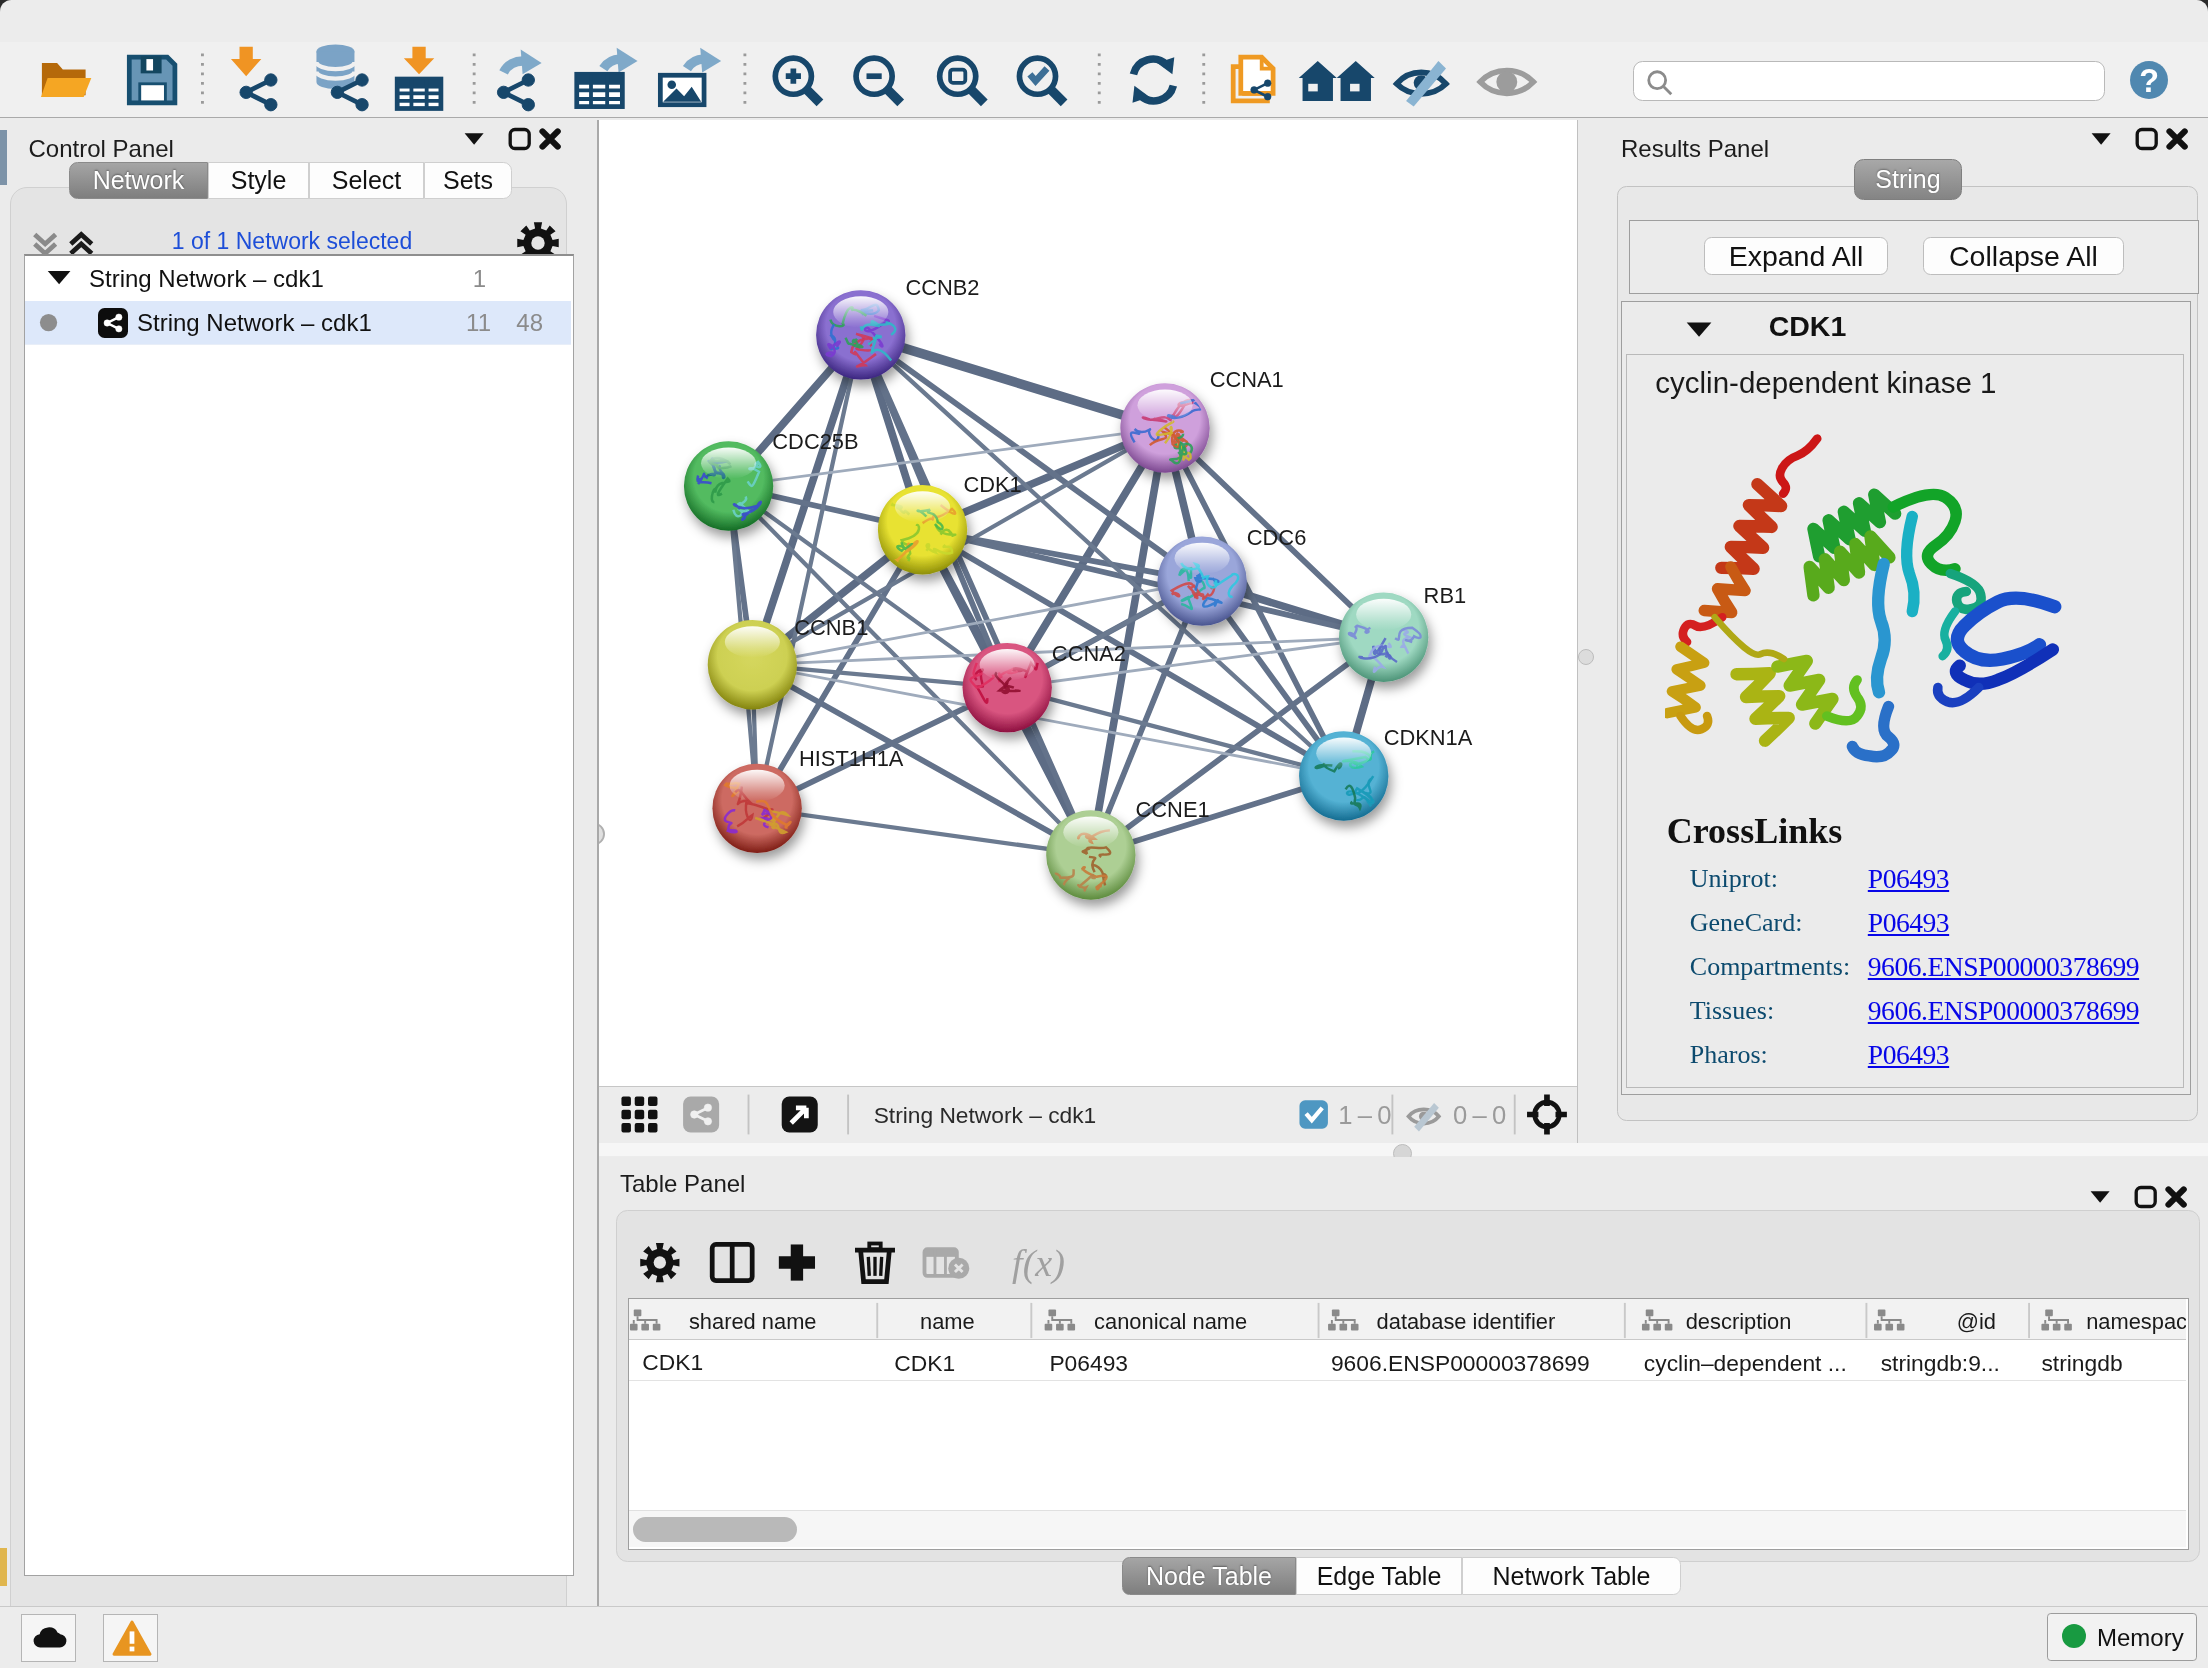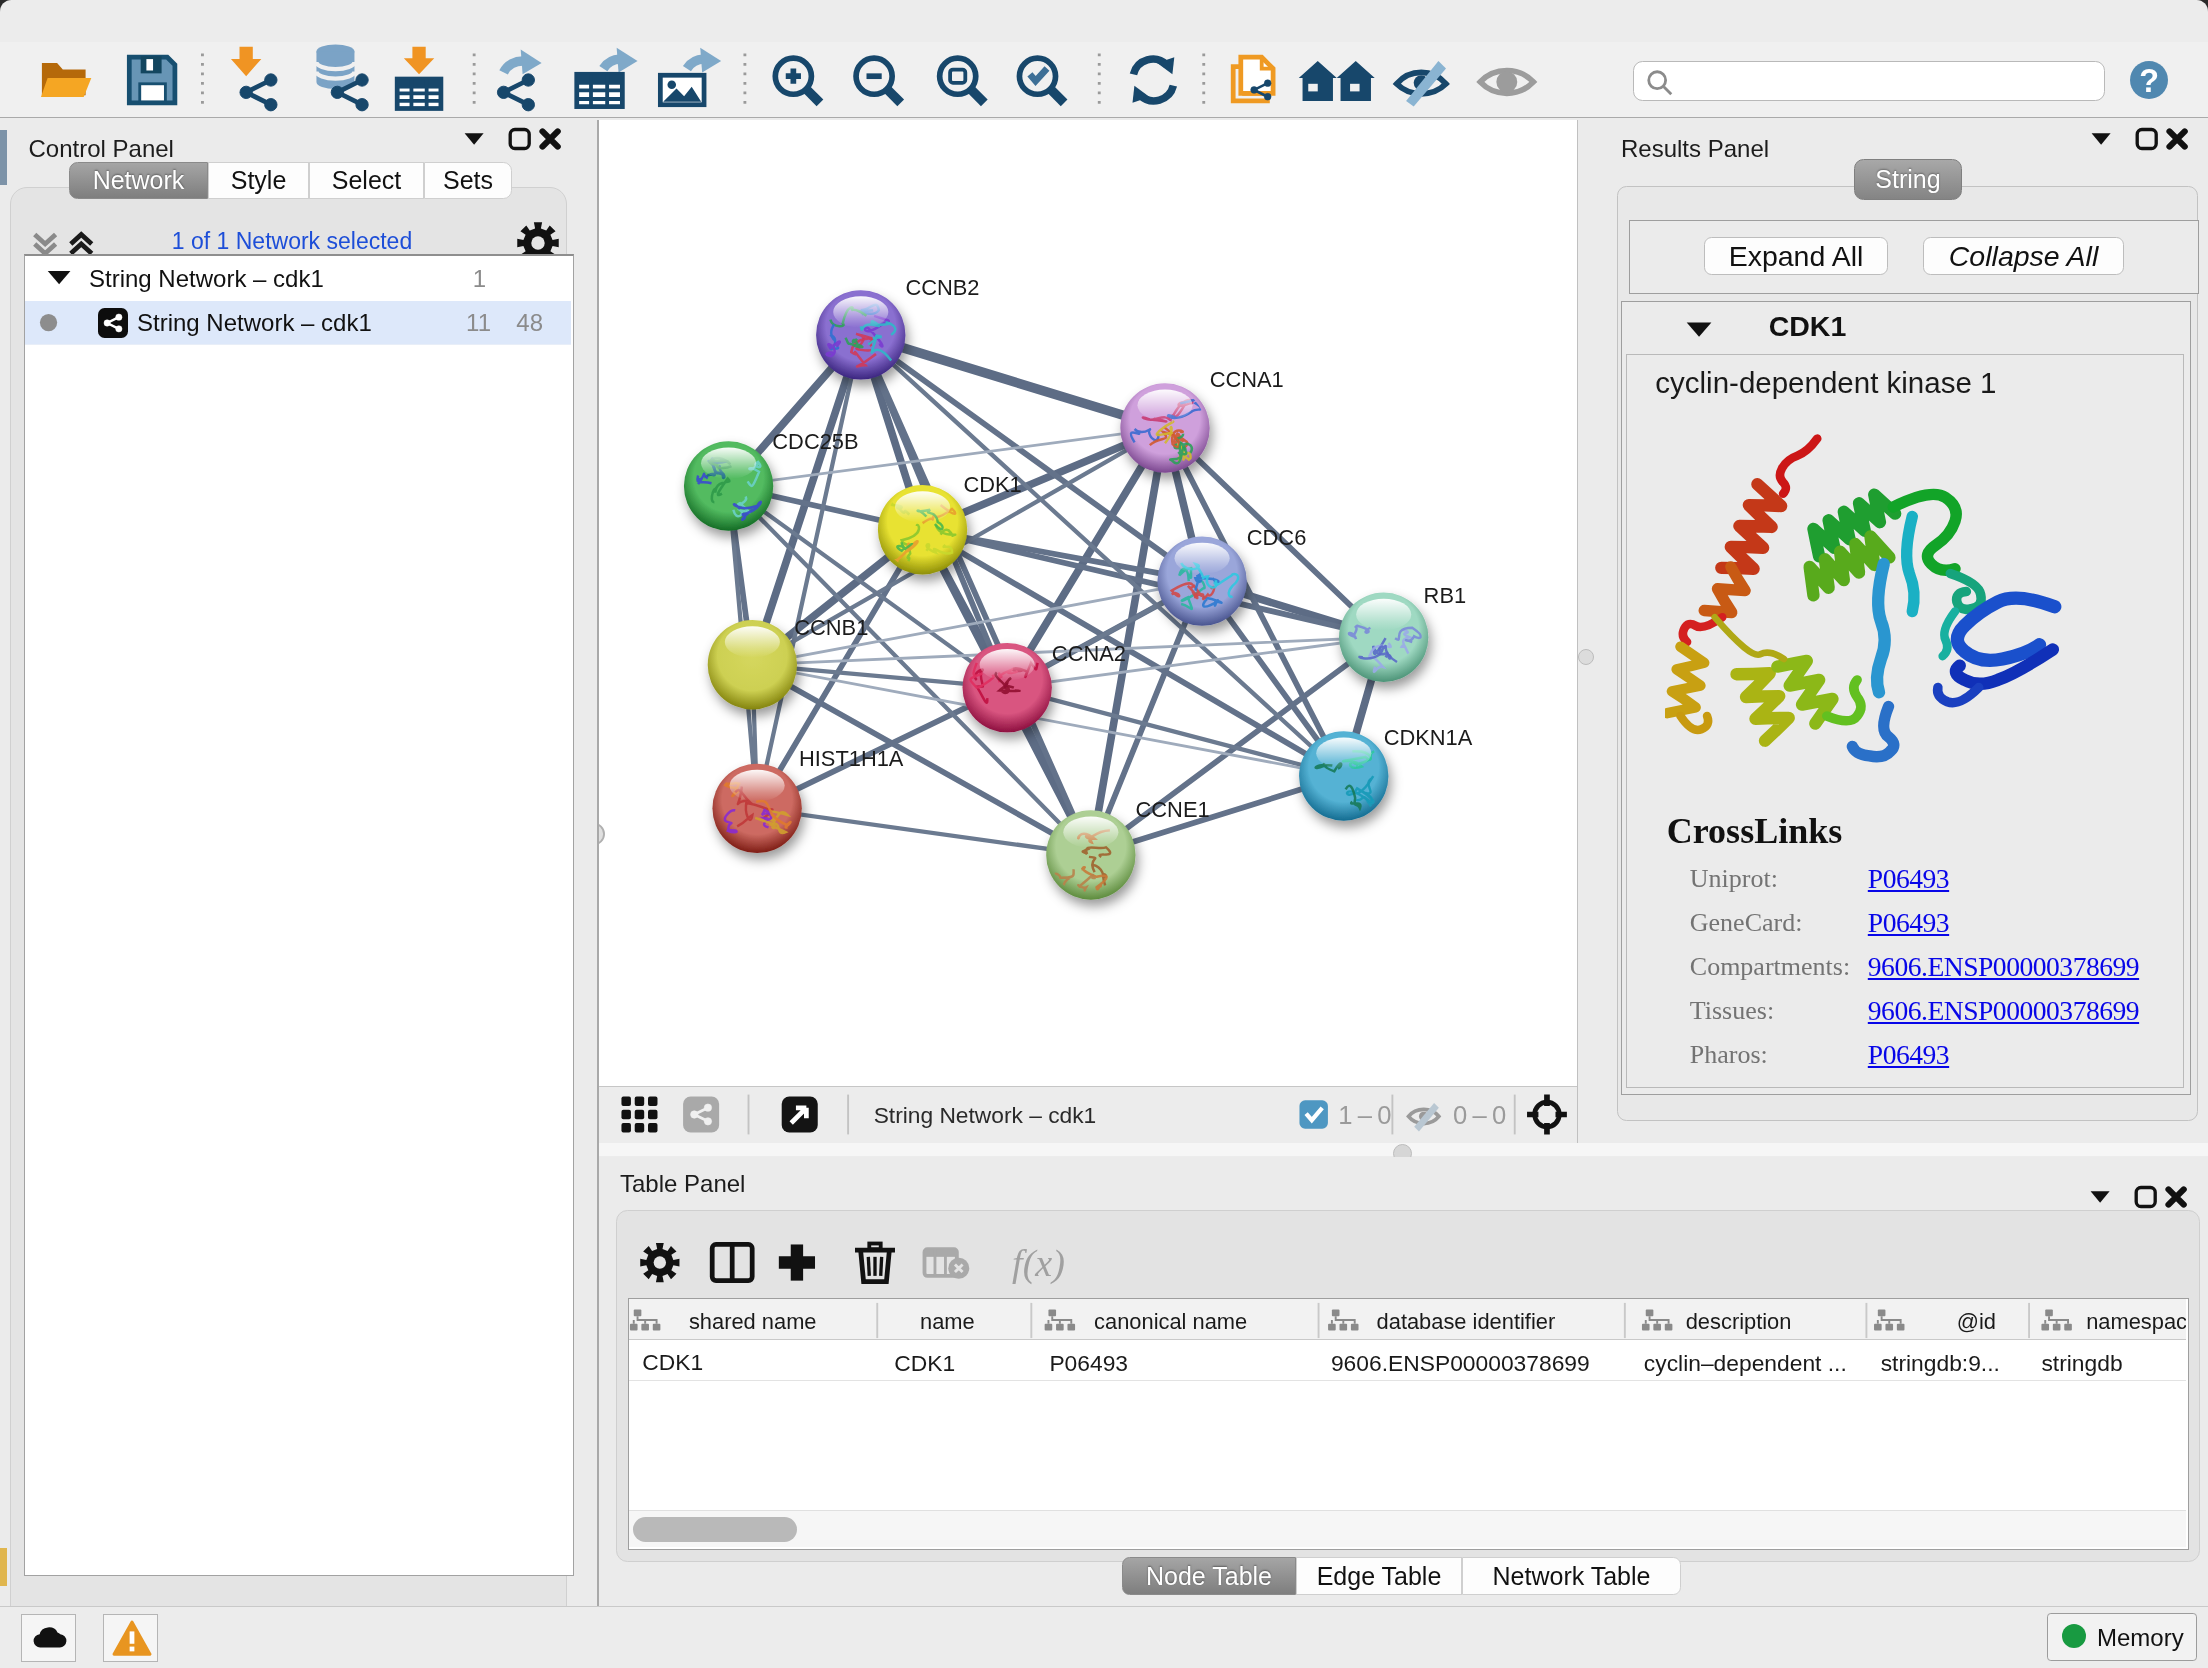--- a/index.html
+++ b/index.html
@@ -608,21 +608,21 @@
       <rect x="56" y="10" width="20" height="20" rx="5" fill="none" stroke="#111" stroke-width="3.5"></rect>
       <path d="M90,12 L106,28 M106,12 L90,28" stroke="#111" stroke-width="6.5" stroke-linecap="round"></path>
     </svg>
 
     <div class="abs" style="left:39px;top:66px;width:581px;height:935px;background:#e8e8e8;border:1.9px solid #c2c2c2;border-radius:9.5px;"></div>
 
     <div class="abs" style="left:276px;top:39px;width:108px;height:41px;background:linear-gradient(#a8a8a8,#848484);border:1px solid #7f7f7f;border-radius:9.5px;color:#fff;font-size:25px;text-align:center;line-height:39px;text-shadow:0 -1px 1.9px rgba(0,0,0,.35);">String</div>
 
     <div class="abs" style="left:51px;top:100px;width:570px;height:74px;border:1.9px solid #9e9e9e;background:#ebebeb;">
       <div class="abs" style="left:74px;top:16px;width:184px;height:38px;background:#fdfdfd;border:1px solid #bdbdbd;border-radius:7.6px;font-size:28.5px;color:#111;text-align:center;line-height:36px;">Expand All</div>
-      <div class="abs" style="left:293px;top:16px;width:201px;height:38px;background:#fdfdfd;border:1px solid #bdbdbd;border-radius:7.6px;font-size:28.5px;color:#111;text-align:center;line-height:36px;font-style:italic;">Collapse All</div>
+      <div class="abs" style="left:293px;top:16px;width:201px;height:38px;background:#fdfdfd;border:1px solid #bdbdbd;border-radius:7.6px;font-size:28.5px;color:#111;text-align:center;line-height:36px;">Collapse All</div>
     </div>
 
     <div class="abs" style="left:43px;top:181px;width:570px;height:794px;border:1.9px solid #9e9e9e;background:#ebebeb;">
       <svg class="abs" style="left:59px;top:13.3px;" width="38" height="28.5" viewBox="0 0 40 30">
           <path d="M6,8 L32,8 L19,23 Z" fill="#111"></path>
         </svg>
       <div class="abs" style="left:0;top:7.6px;width:371px;text-align:center;font-size:28.5px;font-weight:bold;color:#111;">CDK1</div>
       <div class="abs" style="left:3.8px;top:52px;width:558px;height:734px;border:1.9px solid #b9b9b9;background:#ebebeb;">
         <div class="abs" style="left:28.5px;top:11.4px;font-size:29.5px;color:#1a1a1a;">cyclin-dependent kinase 1</div>
 
@@ -645,21 +645,21 @@
 <path d="M260,90 Q250,130 257,150 Q265,170 260,190" stroke="#1ab0c4" stroke-width="12" fill="none"></path>
 <path d="M230,140 Q220,180 227,200 Q235,220 227,240 Q220,260 225,275" stroke="#2a96d0" stroke-width="13" fill="none"></path>
 <path d="M410,185 Q370,170 350,180 Q330,190 315,205 Q300,220 315,232 Q330,245 355,240 Q380,235 394,225" stroke="#1a50cc" stroke-width="14" fill="none"></path>
 <path d="M408,230 Q370,255 350,262 Q330,270 315,262 Q300,255 310,247" stroke="#1030b8" stroke-width="13" fill="none"></path>
 <path d="M330,270 Q310,290 297,285 Q285,280 287,270" stroke="#1a40c0" stroke-width="10" fill="none"></path>
 <path d="M235,290 Q225,315 235,322 Q245,330 237,337 Q230,345 215,342 Q200,340 197,332" stroke="#2a70c8" stroke-width="12" fill="none"></path>
 <path d="M305,190 Q290,210 295,220 Q300,230 292,237" stroke="#18b0a0" stroke-width="9" fill="none"></path>
 </g>
           </svg>
         <div class="abs" style="left:40px;top:455px;font-family:'Liberation Serif',serif;font-size:36px;font-weight:bold;color:#111;">CrossLinks</div>
-        <div class="abs" style="left:63px;top:502px;width:476px;font-family:'Liberation Serif',serif;font-size:26px;color:#737373;line-height:44px;">
+        <div class="abs" style="left:63px;top:502px;width:476px;font-family:'Liberation Serif',serif;font-size:26px;color:#0c4a6e;line-height:44px;">
           <div>Uniprot:</div>
             <div>GeneCard:</div>
             <div>Compartments:</div>
             <div>Tissues:</div>
             <div>Pharos:</div>
         </div>
         <div class="abs" style="left:241px;top:502px;width:323px;font-family:'Liberation Serif',serif;font-size:27.6px;letter-spacing:-0.5px;color:#0806e8;line-height:44px;text-decoration:underline;">
           <div>P06493</div>
             <div>P06493</div>
             <div>9606.ENSP00000378699</div>

